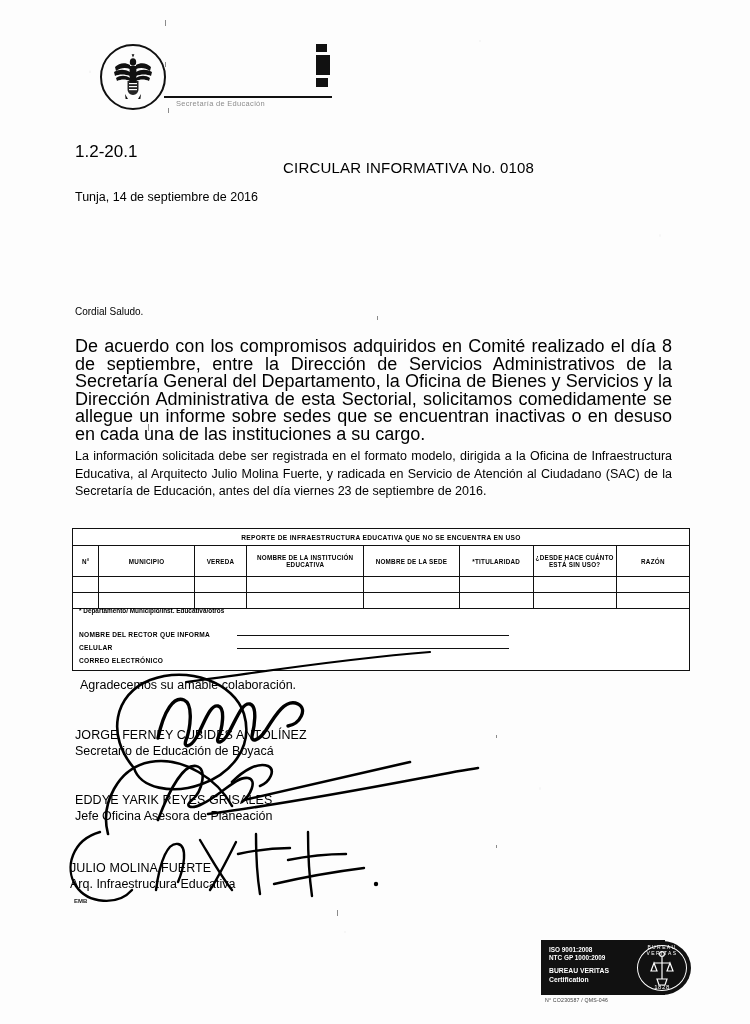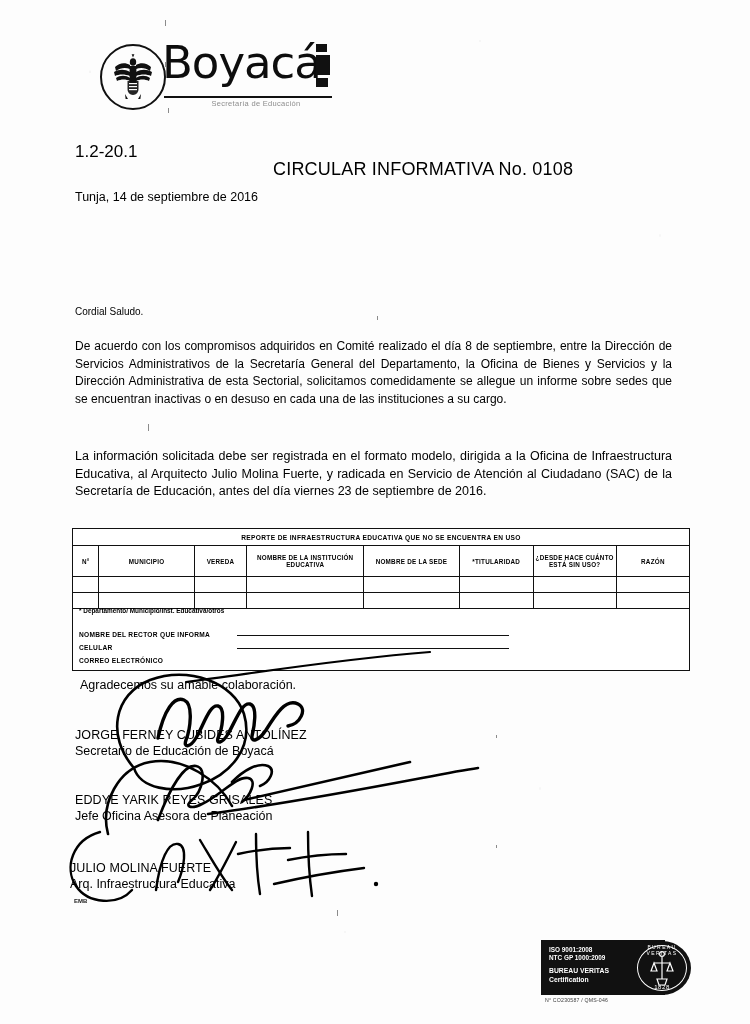--- a/index.html
+++ b/index.html
@@ -82,21 +82,21 @@
     background: #111;
   }
   .brand-sub {
     position: absolute;
     left: 76px;
     top: 57px;
     width: 160px;
     font-size: 7.5px;
     letter-spacing: .3px;
     color: #8d8d8d;
-    text-align: center;
+    text-align: left;
     filter: blur(.35px);
   }
   .flag-blocks {
     position: absolute;
     left: 216px;
     top: 2px;
     width: 14px;
     height: 52px;
   }
   .flag-blocks i {
@@ -110,23 +110,23 @@
 
   
   .doc-code {
     position: absolute;
     left: 75px;
     top: 142px;
     font-size: 17px;
   }
   .circ-title {
     position: absolute;
-    left: 273px;
+    left: 283px;
     top: 159px;
-    font-size: 18px;
+    font-size: 15px;
     letter-spacing: .2px;
   }
   .city-date {
     position: absolute;
     left: 75px;
     top: 190px;
     font-size: 12.5px;
   }
   .para-to {
     position: absolute;
@@ -147,21 +147,21 @@
     position: absolute;
     left: 75px;
     top: 306px;
     font-size: 10px;
   }
   .body-p1 {
     position: absolute;
     left: 75px;
     top: 338px;
     width: 597px;
-    font-size: 12px;
+    font-size: 18px;
     line-height: 17.5px;
     text-align: justify;
   }
   .body-p2 {
     position: absolute;
     left: 75px;
     top: 448px;
     width: 597px;
     font-size: 12.5px;
     line-height: 17.5px;
@@ -376,21 +376,20 @@
           <path d="M16.5 28 h11 v8 a5.5 5.5 0 0 1 -5.5 6 a5.5 5.5 0 0 1 -5.5 -6 Z" opacity=".92"></path>
           <rect x="18" y="30" width="8" height="1.2" fill="#fff"></rect>
           <rect x="18" y="33" width="8" height="1.2" fill="#fff"></rect>
           <rect x="18" y="36" width="8" height="1.2" fill="#fff"></rect>
 
           <path d="M14 41 l3 5 h-2.4 Z"></path>
           <path d="M30 41 l-3 5 h2.4 Z"></path>
         </g>
       </svg>
     </div>
-    <div class="brand-word">Boyacá</div>
     <div class="flag-blocks">
       <i class="fb1"></i>
         <i class="fb2"></i>
         <i class="fb3"></i>
     </div>
     <div class="brand-rule"></div>
     <div class="brand-sub">Secretaría de Educación</div>
   </div>
 
   <div class="doc-code">1.2-20.1</div>

